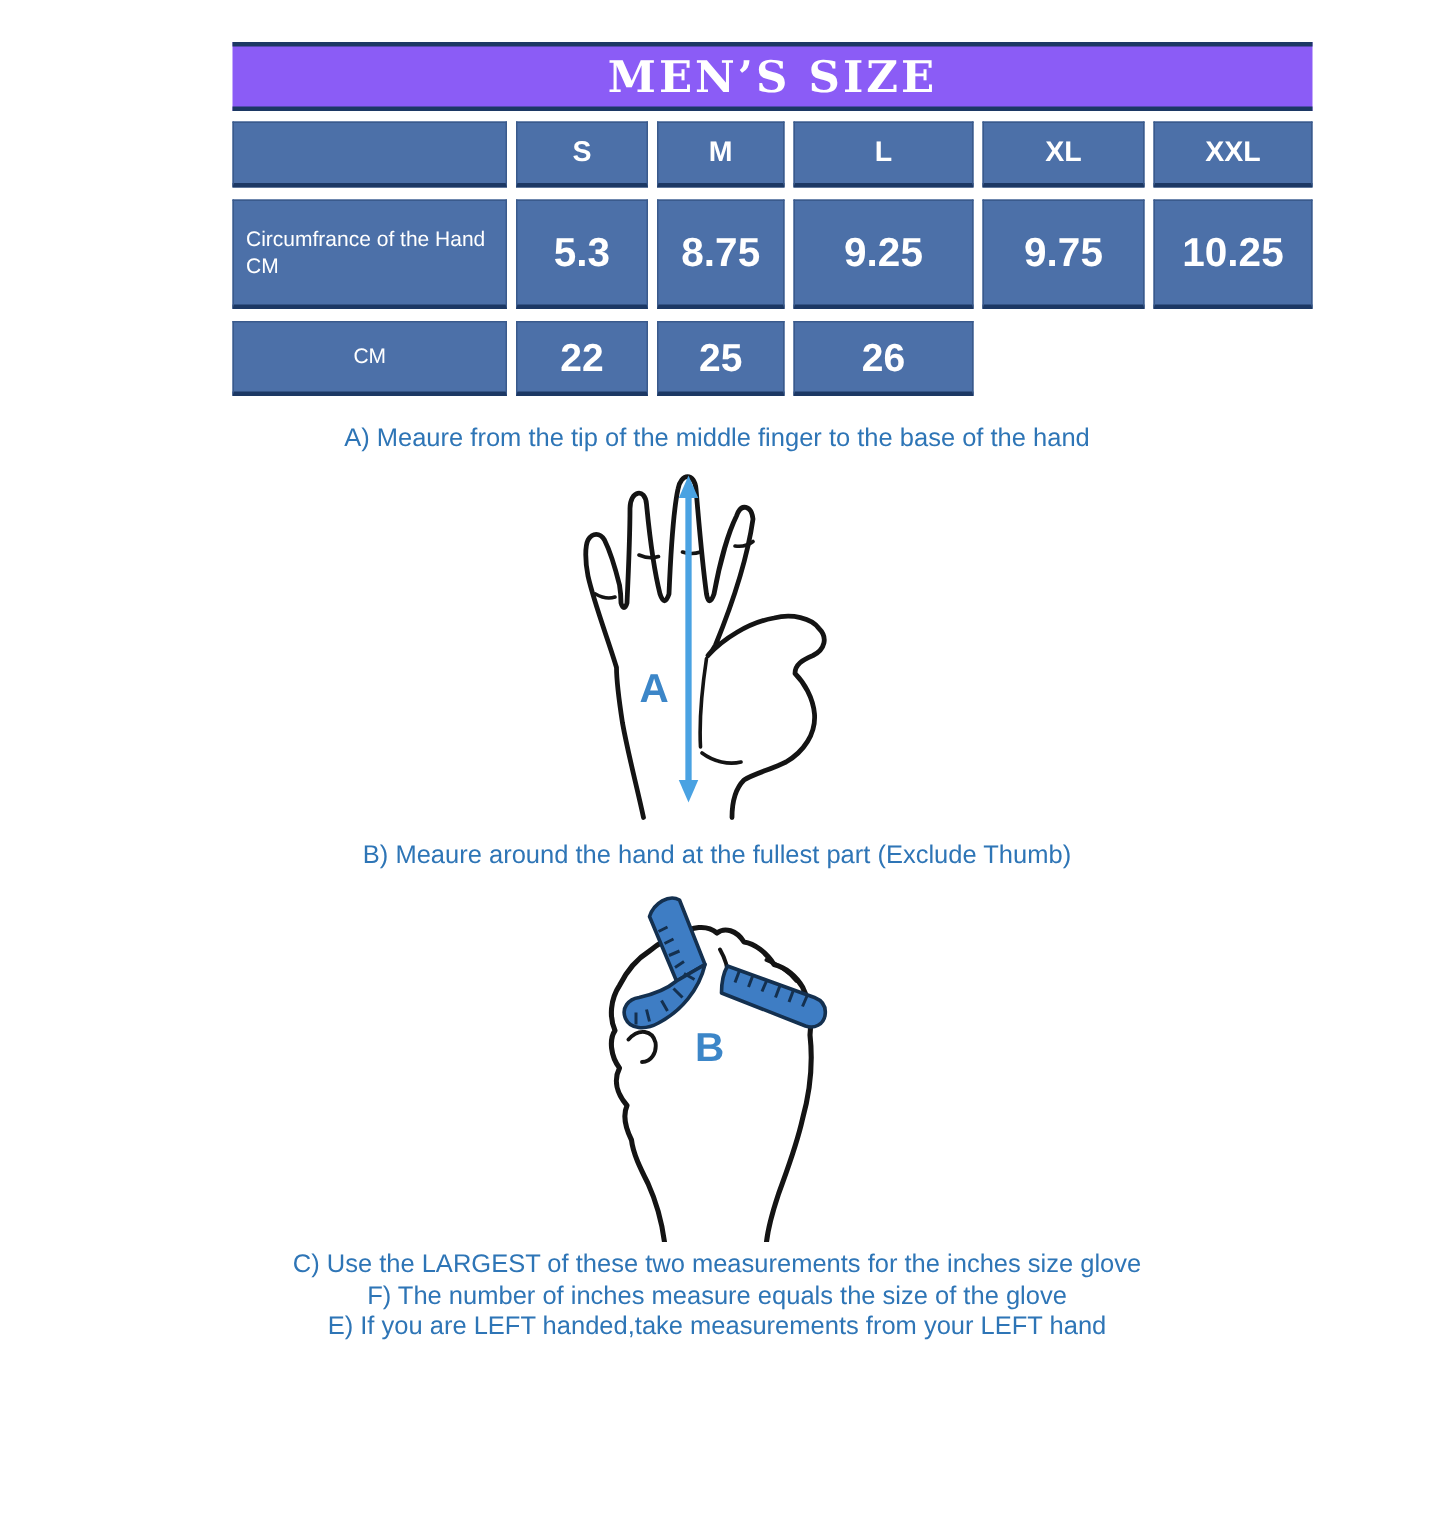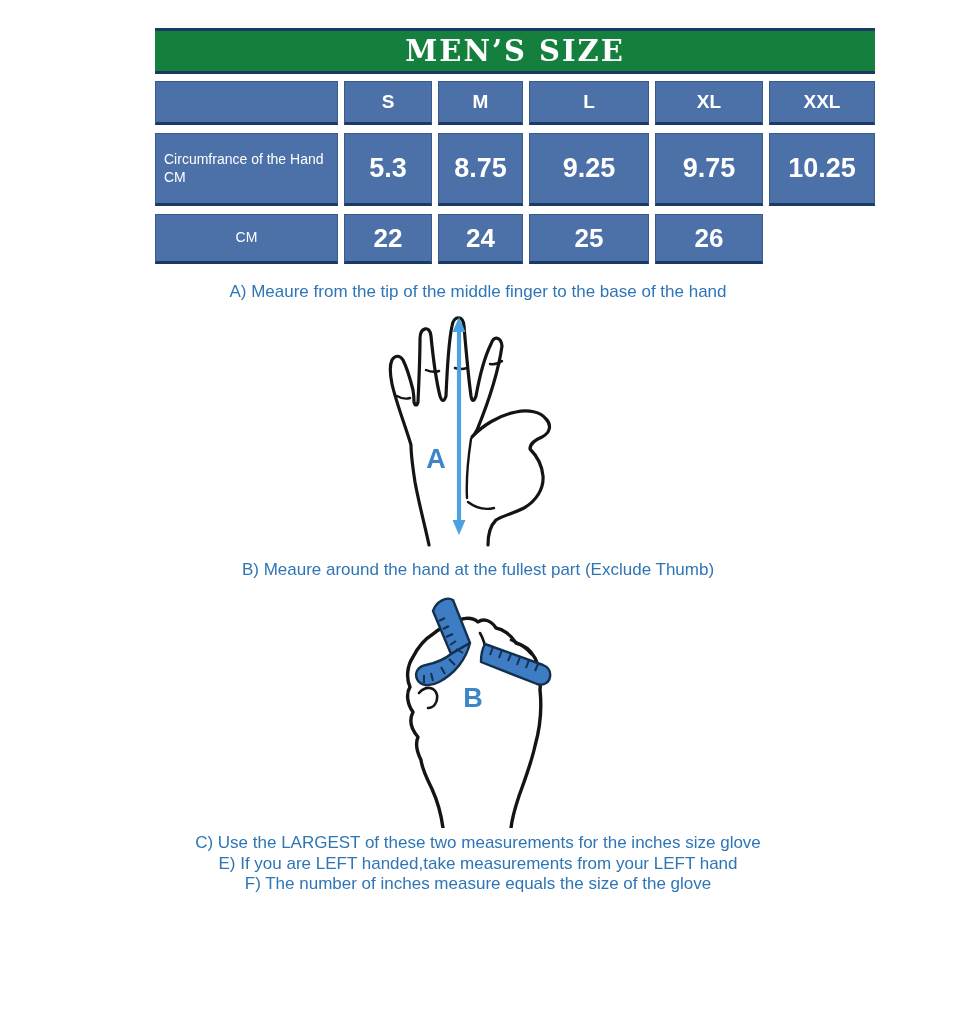--- a/index.html
+++ b/index.html
@@ -4,21 +4,21 @@
 <style>
   * { margin:0; padding:0; box-sizing:border-box; }
   html,body { background:#ffffff; }
   .page {
     position:relative; width:956px; height:1024px; background:#ffffff;
     font-family:"Liberation Sans", sans-serif; overflow:hidden;
   }
   
   .size-table { position:absolute; left:155px; top:28px; width:720px; }
   .tbl-title {
-    height:46px; background:#15803d; color:#fff;
+    height:46px; background:#8b5cf6; color:#fff;
     border-top:3px solid #1c3864; border-bottom:3px solid #1c3864;
     display:flex; align-items:center; justify-content:center;
     font-family:"DejaVu Serif", serif; font-weight:bold;
     font-size:29px; letter-spacing:2px;
   }
   .tbl-grid {
     margin-top:7px; display:grid;
     grid-template-columns:183px 88px 85px 120px 108px 106px;
     grid-template-rows:44px 73px 50px;
     column-gap:6px; row-gap:8px;
@@ -71,21 +71,20 @@
 
       <div class="cell row-label">Circumfrance of the Hand CM</div>
       <div class="cell val-lg">5.3</div>
       <div class="cell val-lg">8.75</div>
       <div class="cell val-lg">9.25</div>
       <div class="cell val-lg">9.75</div>
       <div class="cell val-lg">10.25</div>
 
       <div class="cell row-label center">CM</div>
       <div class="cell val-md">22</div>
-      <div class="cell val-md">24</div>
       <div class="cell val-md">25</div>
       <div class="cell val-md">26</div>
     </div>
   </div>
 
   <div class="caption" id="cap-a">A) Meaure from the tip of the middle finger to the base of the hand</div>
 
   <div class="figure" id="fig-hand">
     <svg width="175" height="235" viewBox="0 0 175 235">
 
@@ -171,17 +170,17 @@
       <path fill="none" stroke="#14304f" stroke-width="2" d="M 46 28 L 52 25  M 50 36 L 56 33  M 53 44 L 60 41  M 57 52 L 63 48
            M 70 60 L 63 56  M 62 72 L 56 66  M 52 81 L 48 74  M 40 88 L 38 80  M 31 90 L 31 82
            M 100 54 L 97 62  M 109 57 L 106 65  M 118 61 L 115 68
            M 127 64 L 124 72  M 136 67 L 133 75  M 145 71 L 142 78"></path>
       <text class="diagram-label" x="80" y="114" text-anchor="middle">B</text>
     </svg>
   </div>
 
   <div class="notes">
     <div>C) Use the LARGEST of these two measurements for the inches size glove</div>
+    <div>F) The number of inches measure equals the size of the glove</div>
     <div>E) If you are LEFT handed,take measurements from your LEFT hand</div>
-    <div>F) The number of inches measure equals the size of the glove</div>
   </div>
 
 </div>
 
 </body></html>

